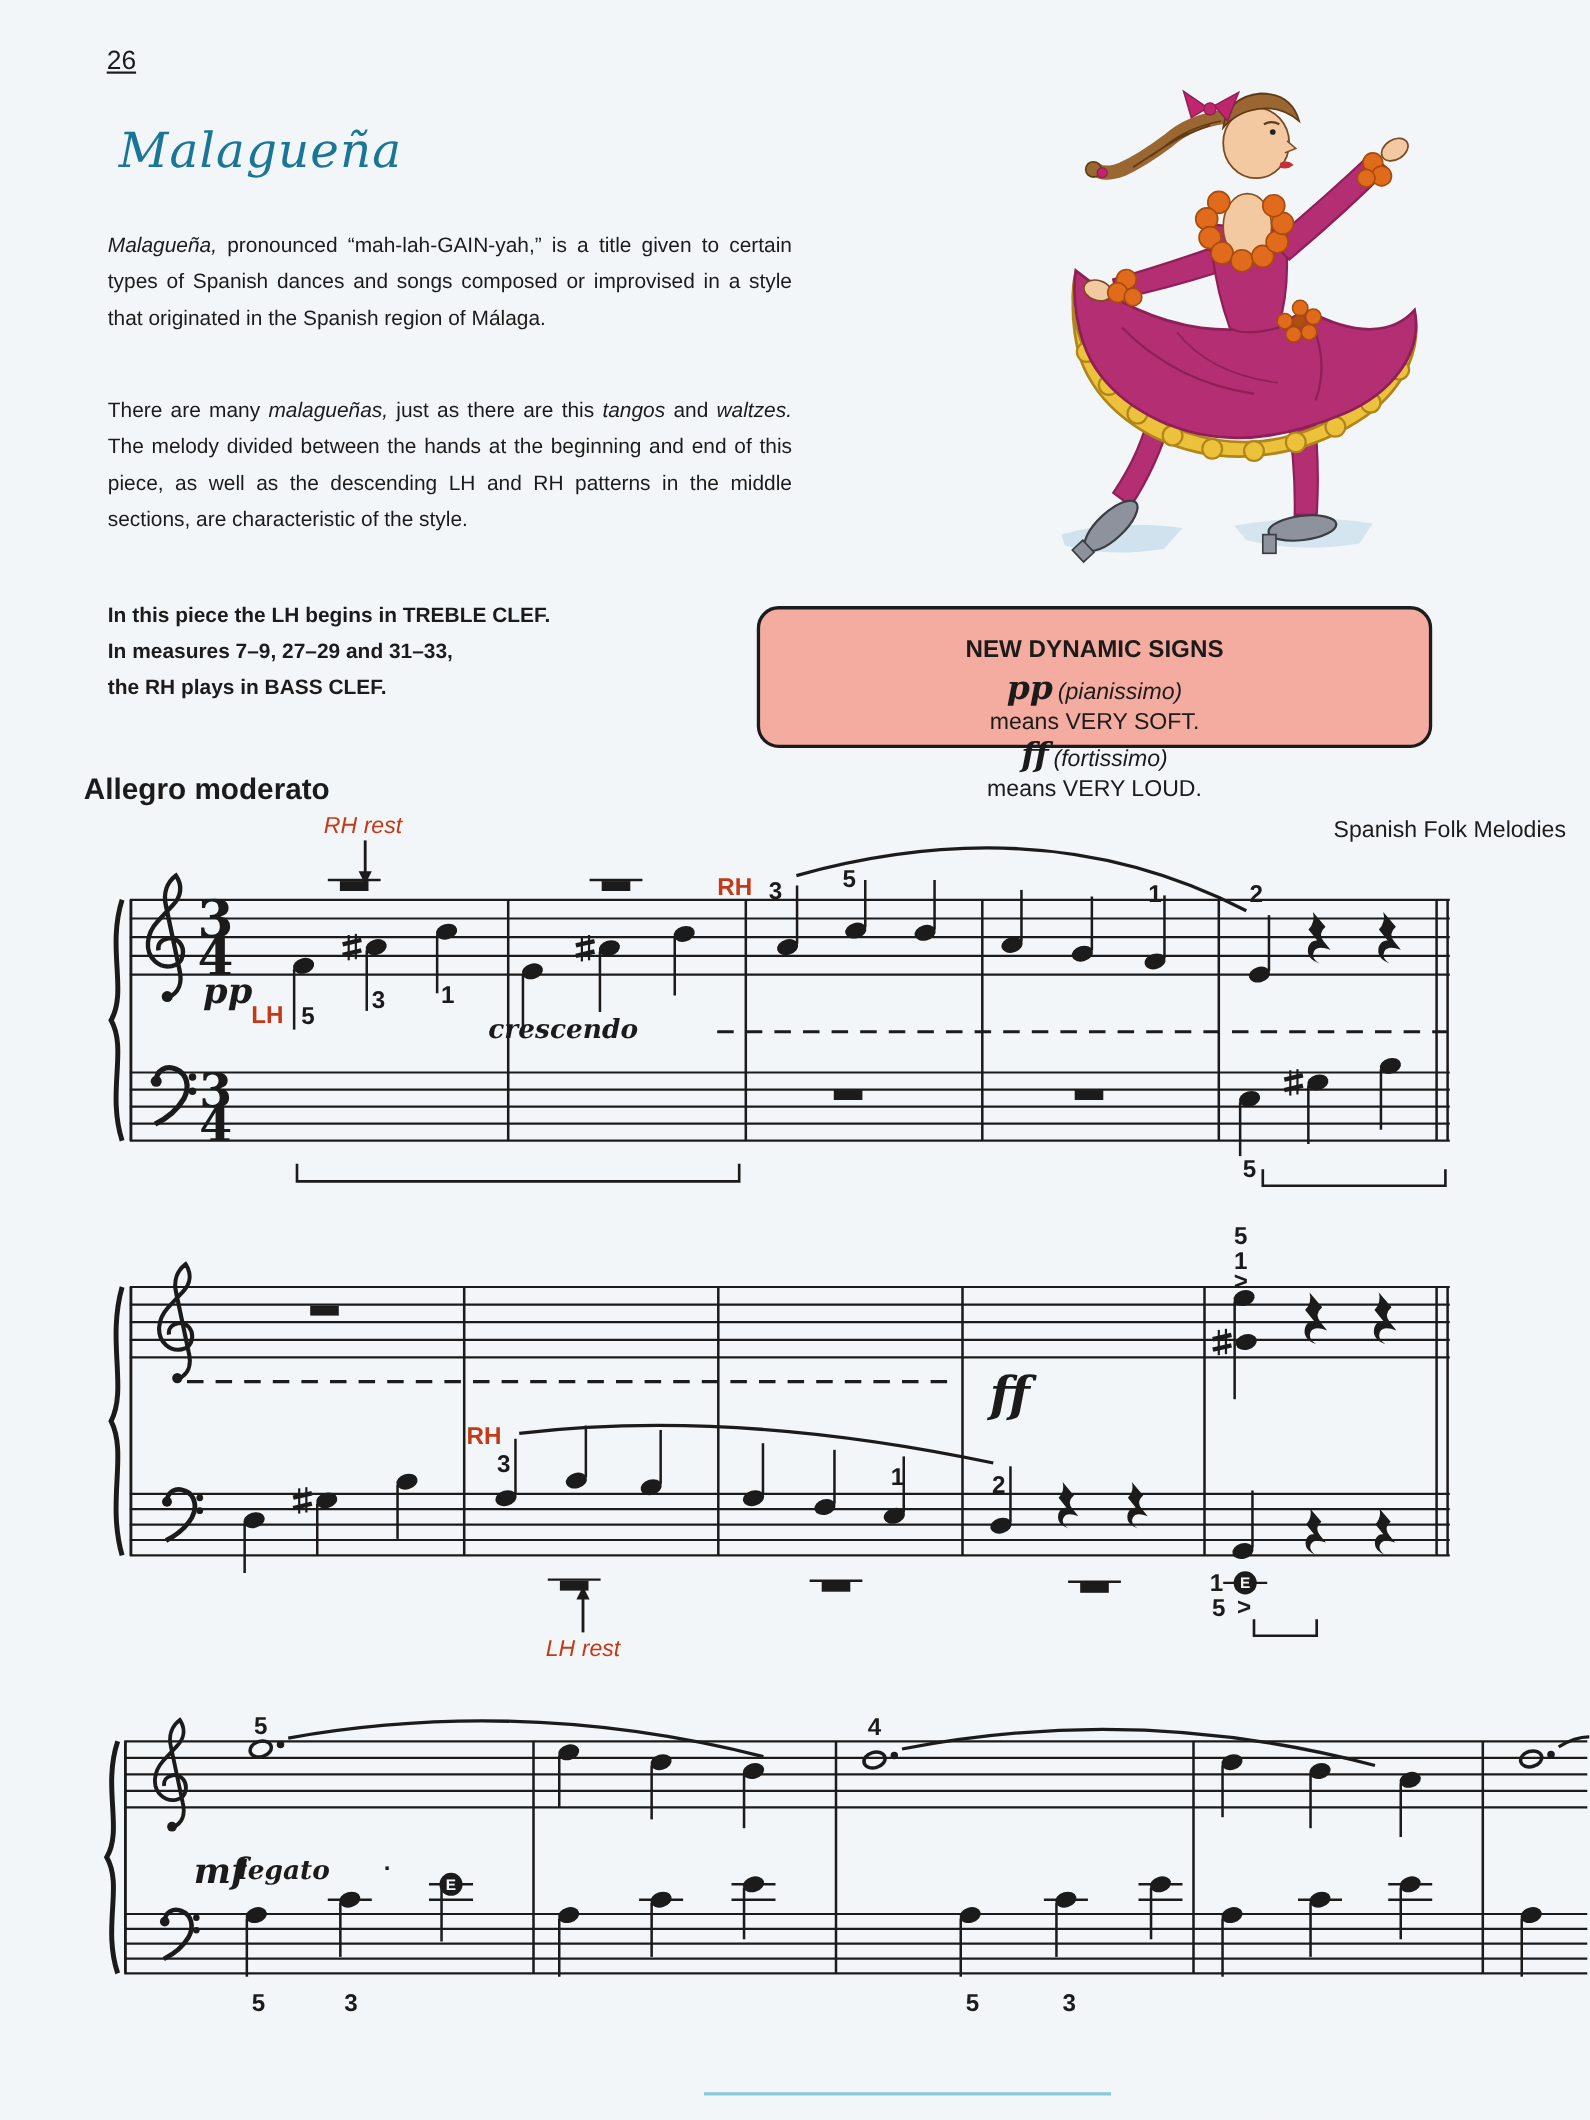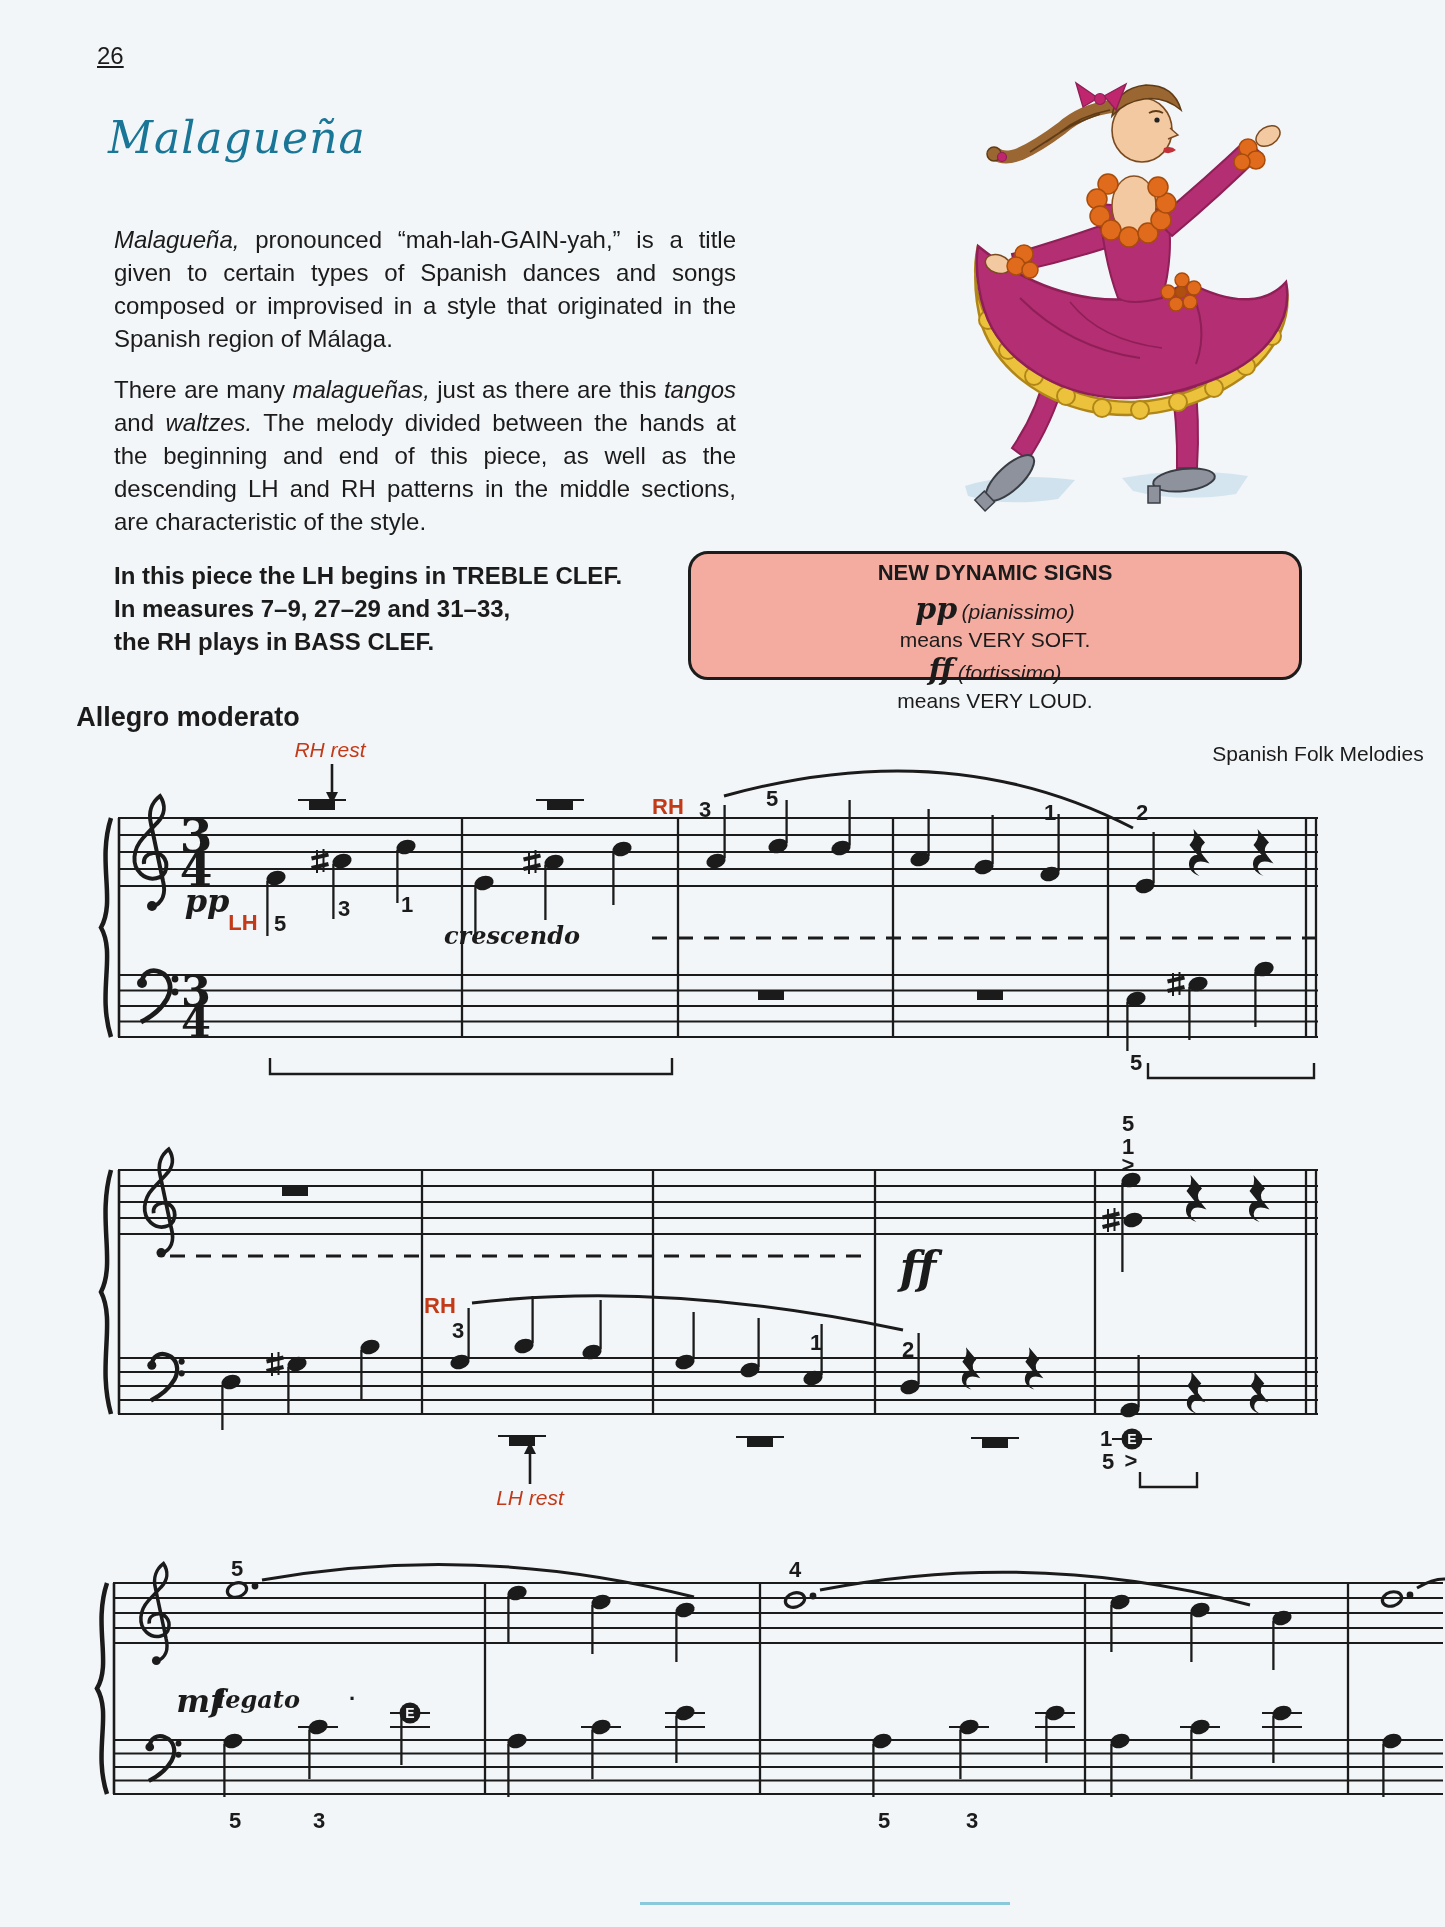--- a/index.html
+++ b/index.html
@@ -8,31 +8,31 @@
     background:var(--paper,#f3f6f8);
     font-family:"Liberation Sans",sans-serif;color:var(--ink,#1b1b1b);
   }
   .abs{position:absolute;}
   .pagenum{left:97px;top:42px;font-size:24px;text-decoration:underline;}
   .title{
     left:108px;top:112px;margin:0;font-family:"DejaVu Serif",serif;
     font-style:italic;font-weight:normal;font-size:44px;color:var(--teal,#1a7697);
     letter-spacing:1px;
   }
-  .para{font-size:24px;line-height:33px;margin:16px;}
+  .para{font-size:19px;line-height:33px;margin:0;}
   .p1{left:98px;top:207px;width:622px;text-align:justify;}
   .p2{left:98px;top:357px;width:622px;text-align:justify;}
   .p3{left:98px;top:543px;width:540px;white-space:pre-line;font-weight:bold;}
   .para .it{font-style:italic;}
 
   .dynbox{
     left:688px;top:551px;width:614px;height:129px;box-sizing:border-box;
     background:var(--box-bg,#f4aba0);border:3px solid #1c1c1c;border-radius:20px;
   }
-  .dynbox-title{margin-top:6px;text-align:center;font-weight:bold;font-size:22px;}
+  .dynbox-title{margin-top:23px;text-align:center;font-weight:bold;font-size:22px;}
   .dynbox-row{display:flex;margin-top:5px;flex-direction:column;}
   .dynbox-cell{flex:1;text-align:center;}
   .dynsign{font-family:"DejaVu Serif",serif;font-weight:bold;font-style:italic;font-size:30px;}
   .dynname{font-style:italic;font-size:21px;}
   .dynmeans{font-size:21px;margin-top:2px;}
 
   #score{left:0;top:0;}
   #score .mus{stroke:var(--ink,#161616);}
   #score text{fill:var(--ink,#161616);text-anchor:middle;font-family:"Liberation Sans",sans-serif;}
   #score text.fing{font-weight:bold;font-size:22px;}

